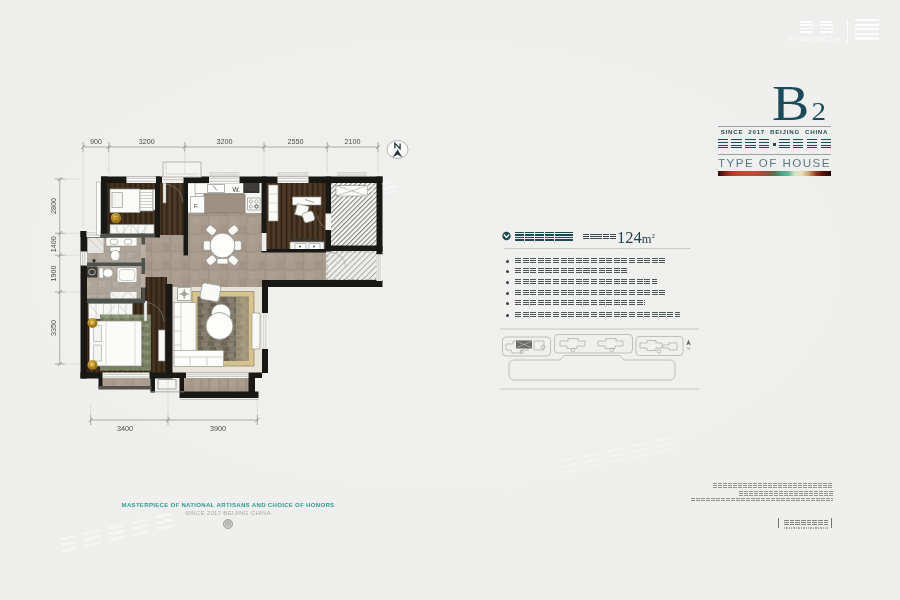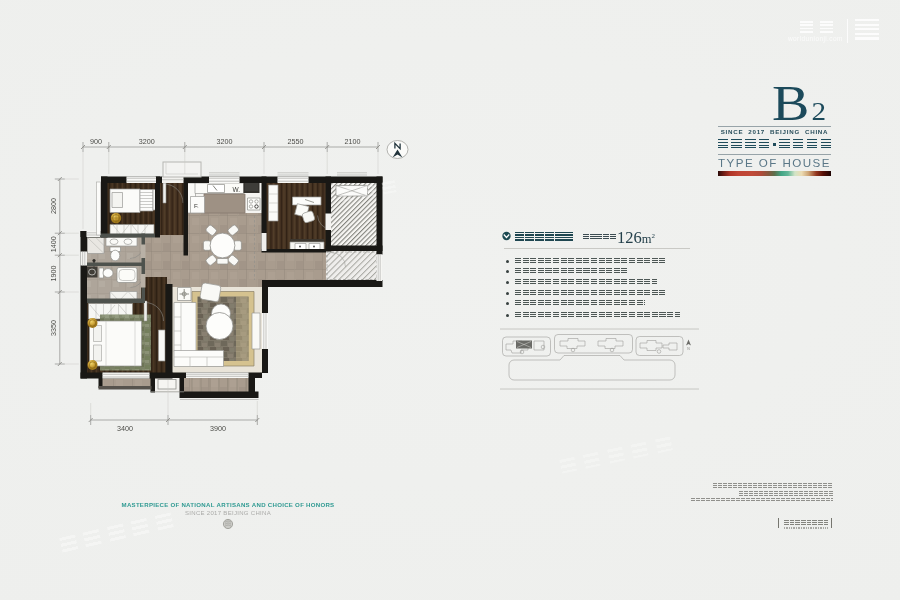--- a/index.html
+++ b/index.html
@@ -578,21 +578,21 @@
 <div class="abs" style="left:717.5px;top:153.8px;width:113.5px;height:1px;background:#97a3a8;"></div>
 
 <div class="abs" style="left:716.5px;top:156.3px;width:116px;text-align:center;font-size:11.6px;color:#5a7787;letter-spacing:1.45px;white-space:nowrap;">TYPE&nbsp;OF&nbsp;HOUSE</div>
 
 <div class="abs" style="left:717.5px;top:170.8px;width:113.5px;height:4.8px;background:linear-gradient(90deg,#2a0a08 0%,#6e1d15 5%,#b03527 11%,#c04434 18%,#c04a38 30%,#b04a39 38%,#82593e 45%,#5d6f4c 50%,#42a585 56%,#62b698 62%,#d2e4c7 68%,#ecdcb4 74%,#cda475 80%,#93361f 87%,#570f07 93%,#1d0403 100%);"></div>
 
 <div class="zh" style="--c:#1e4650;--sw:1.35px;--sp:2.5px;--cw:9.3px;--p:9.9px;left:514.5px;top:231.5px;width:58.7px;height:9.8px;"></div>
 
 <div class="zh" style="--c:#3c4c52;--sw:1px;--sp:2.2px;--cw:5.9px;--p:6.7px;left:583px;top:233.8px;width:32.8px;height:6.4px;"></div>
 
-<div class="abs" style="left:617px;top:228px;color:#24404b;font-family:'Liberation Serif',serif;white-space:nowrap;"><span style="font-size:16.5px;">126</span><span style="font-size:12.5px;">m</span><span style="font-size:7px;vertical-align:5px;">2</span></div>
+<div class="abs" style="left:617px;top:228px;color:#24404b;font-family:'Liberation Serif',serif;white-space:nowrap;"><span style="font-size:16.5px;">124</span><span style="font-size:12.5px;">m</span><span style="font-size:7px;vertical-align:5px;">2</span></div>
 
 <div class="abs" style="left:504px;top:248.3px;width:186px;height:1px;background:#c9c9c5;"></div>
 
 <div class="abs" style="left:505.5px;top:259.6px;width:3px;height:3px;border-radius:50%;background:#37403f;"></div>
 <div class="zh" style="--c:#4d5755;--sw:0.85px;--sp:2.2px;--cw:6.1px;--p:7.6px;left:515px;top:257.7px;width:150px;height:6.6px;"></div>
 <div class="abs" style="left:505.5px;top:270.2px;width:3px;height:3px;border-radius:50%;background:#37403f;"></div>
 <div class="zh" style="--c:#4d5755;--sw:0.85px;--sp:2.2px;--cw:6.1px;--p:7.6px;left:515px;top:268.3px;width:112px;height:6.6px;"></div>
 <div class="abs" style="left:505.5px;top:281.3px;width:3px;height:3px;border-radius:50%;background:#37403f;"></div>
 <div class="zh" style="--c:#4d5755;--sw:0.85px;--sp:2.2px;--cw:6.1px;--p:7.6px;left:515px;top:279.4px;width:142px;height:6.6px;"></div>
 <div class="abs" style="left:505.5px;top:291.8px;width:3px;height:3px;border-radius:50%;background:#37403f;"></div>

